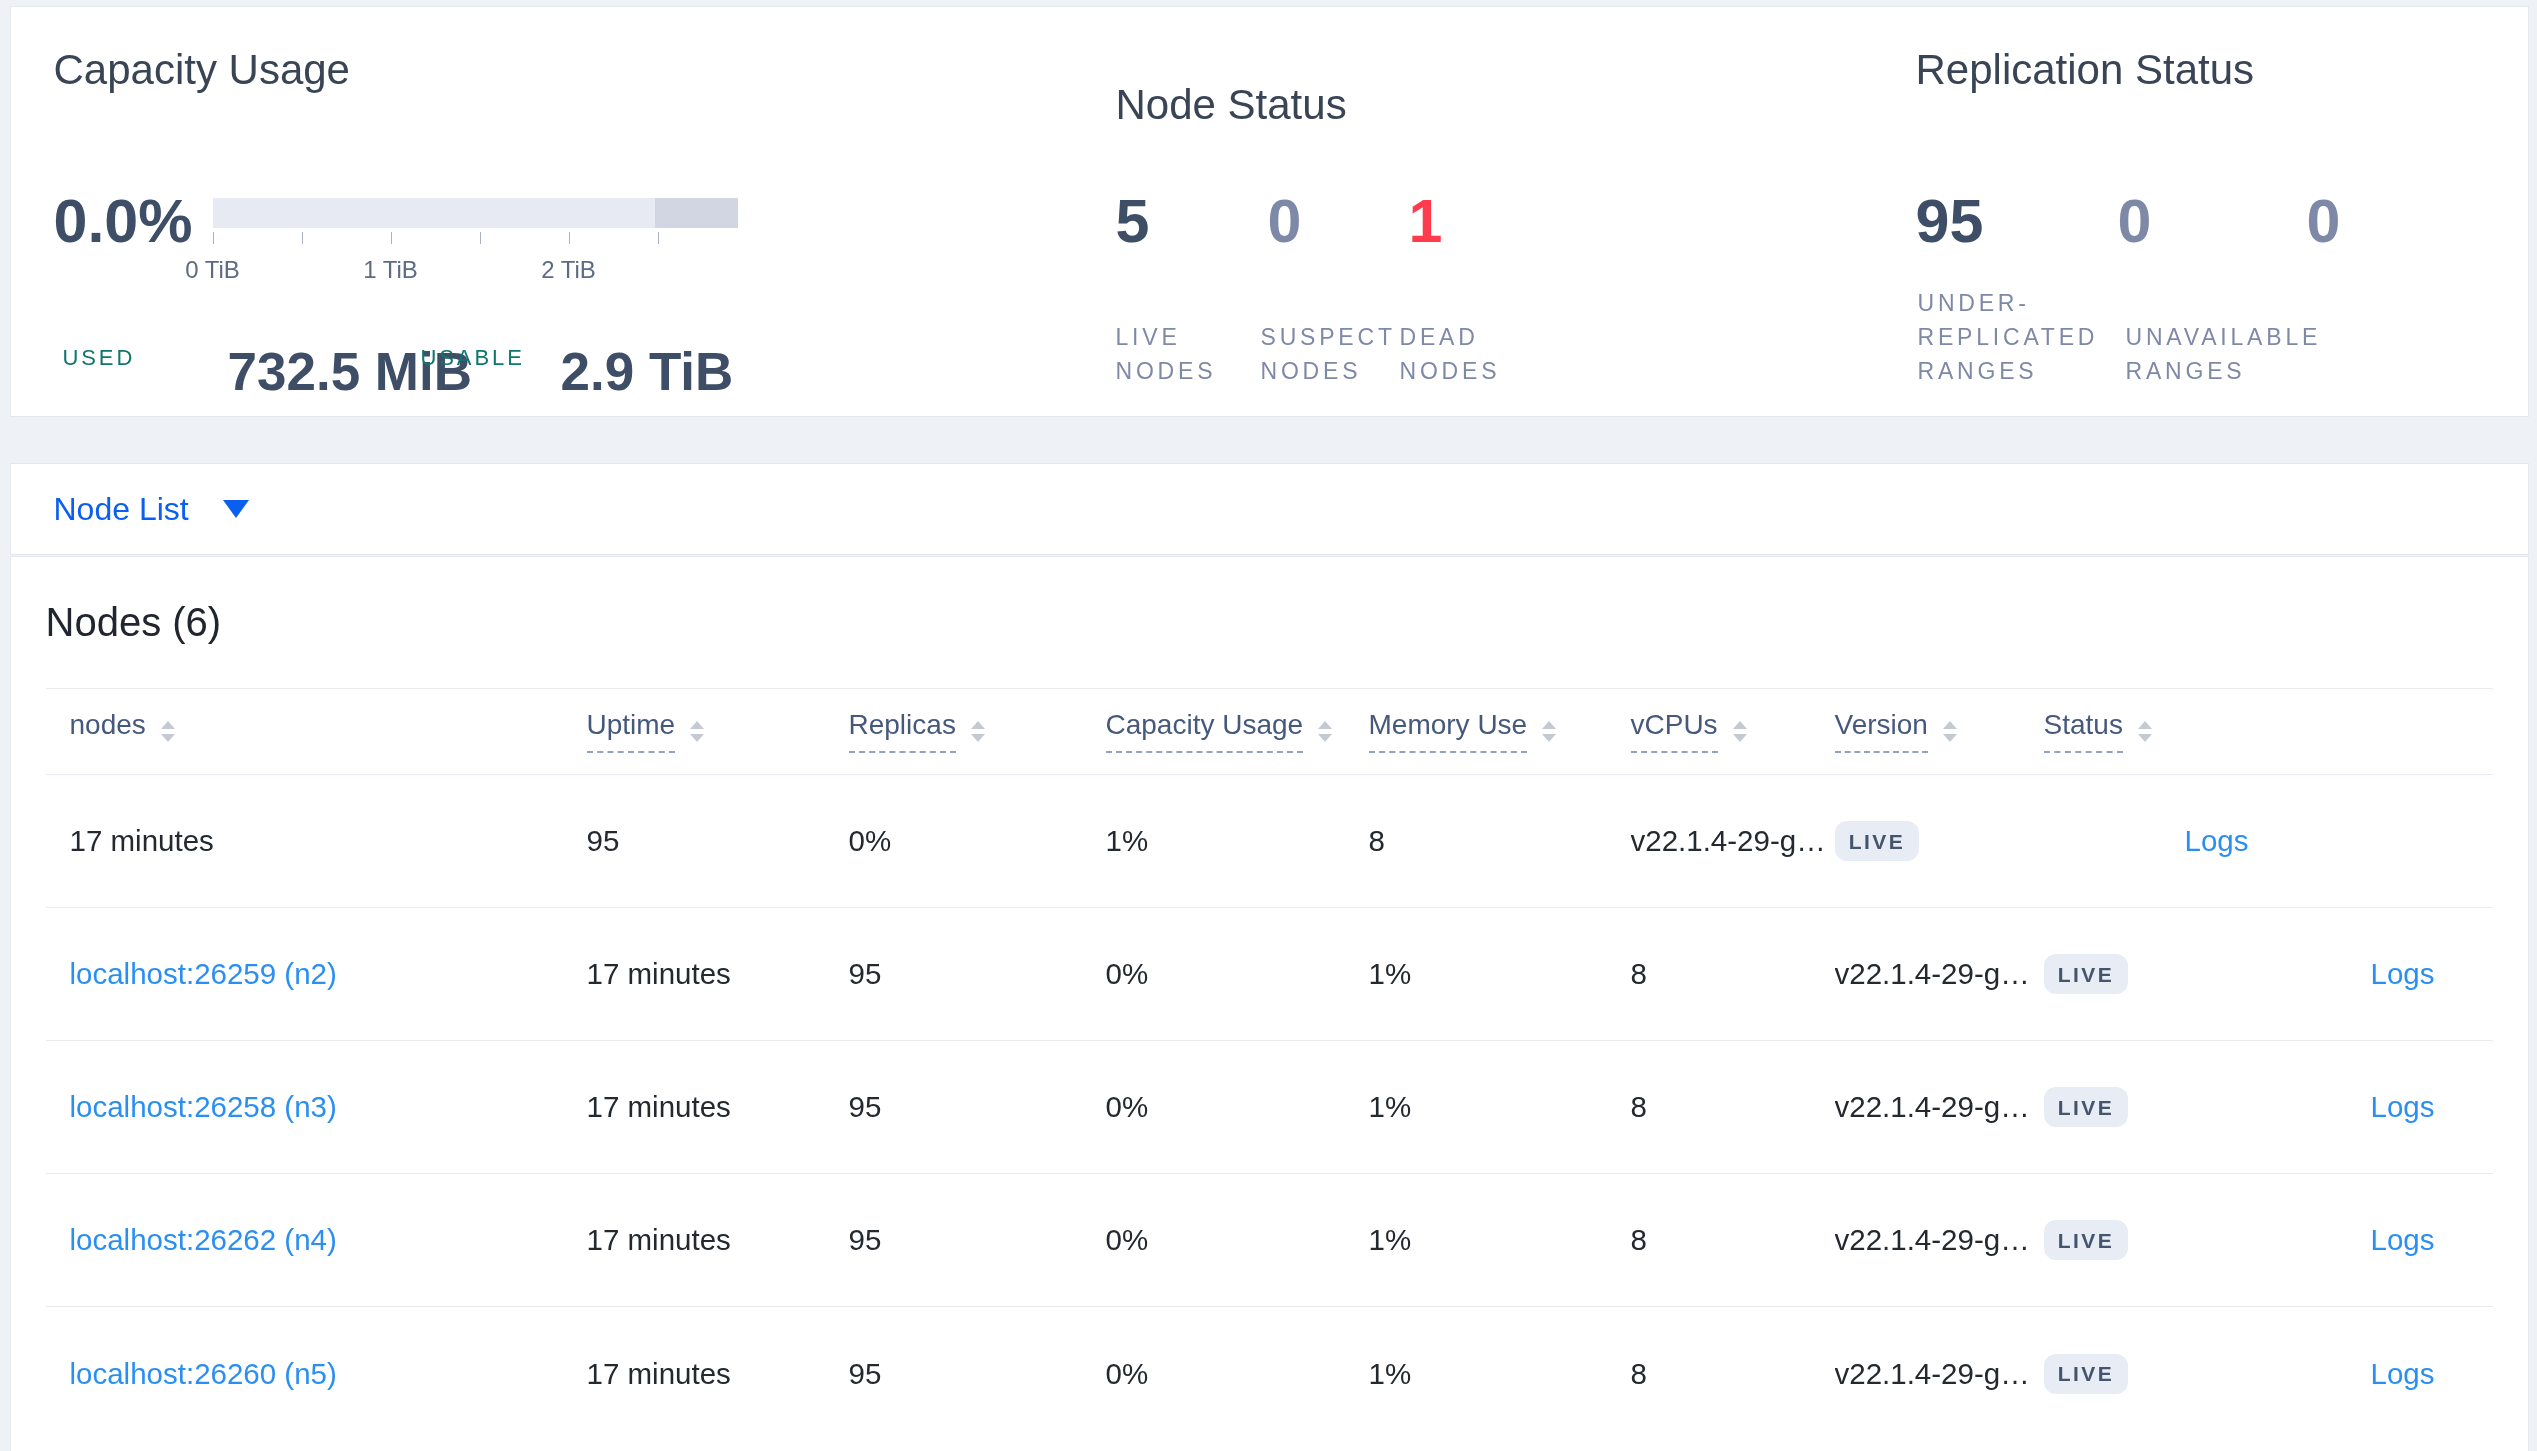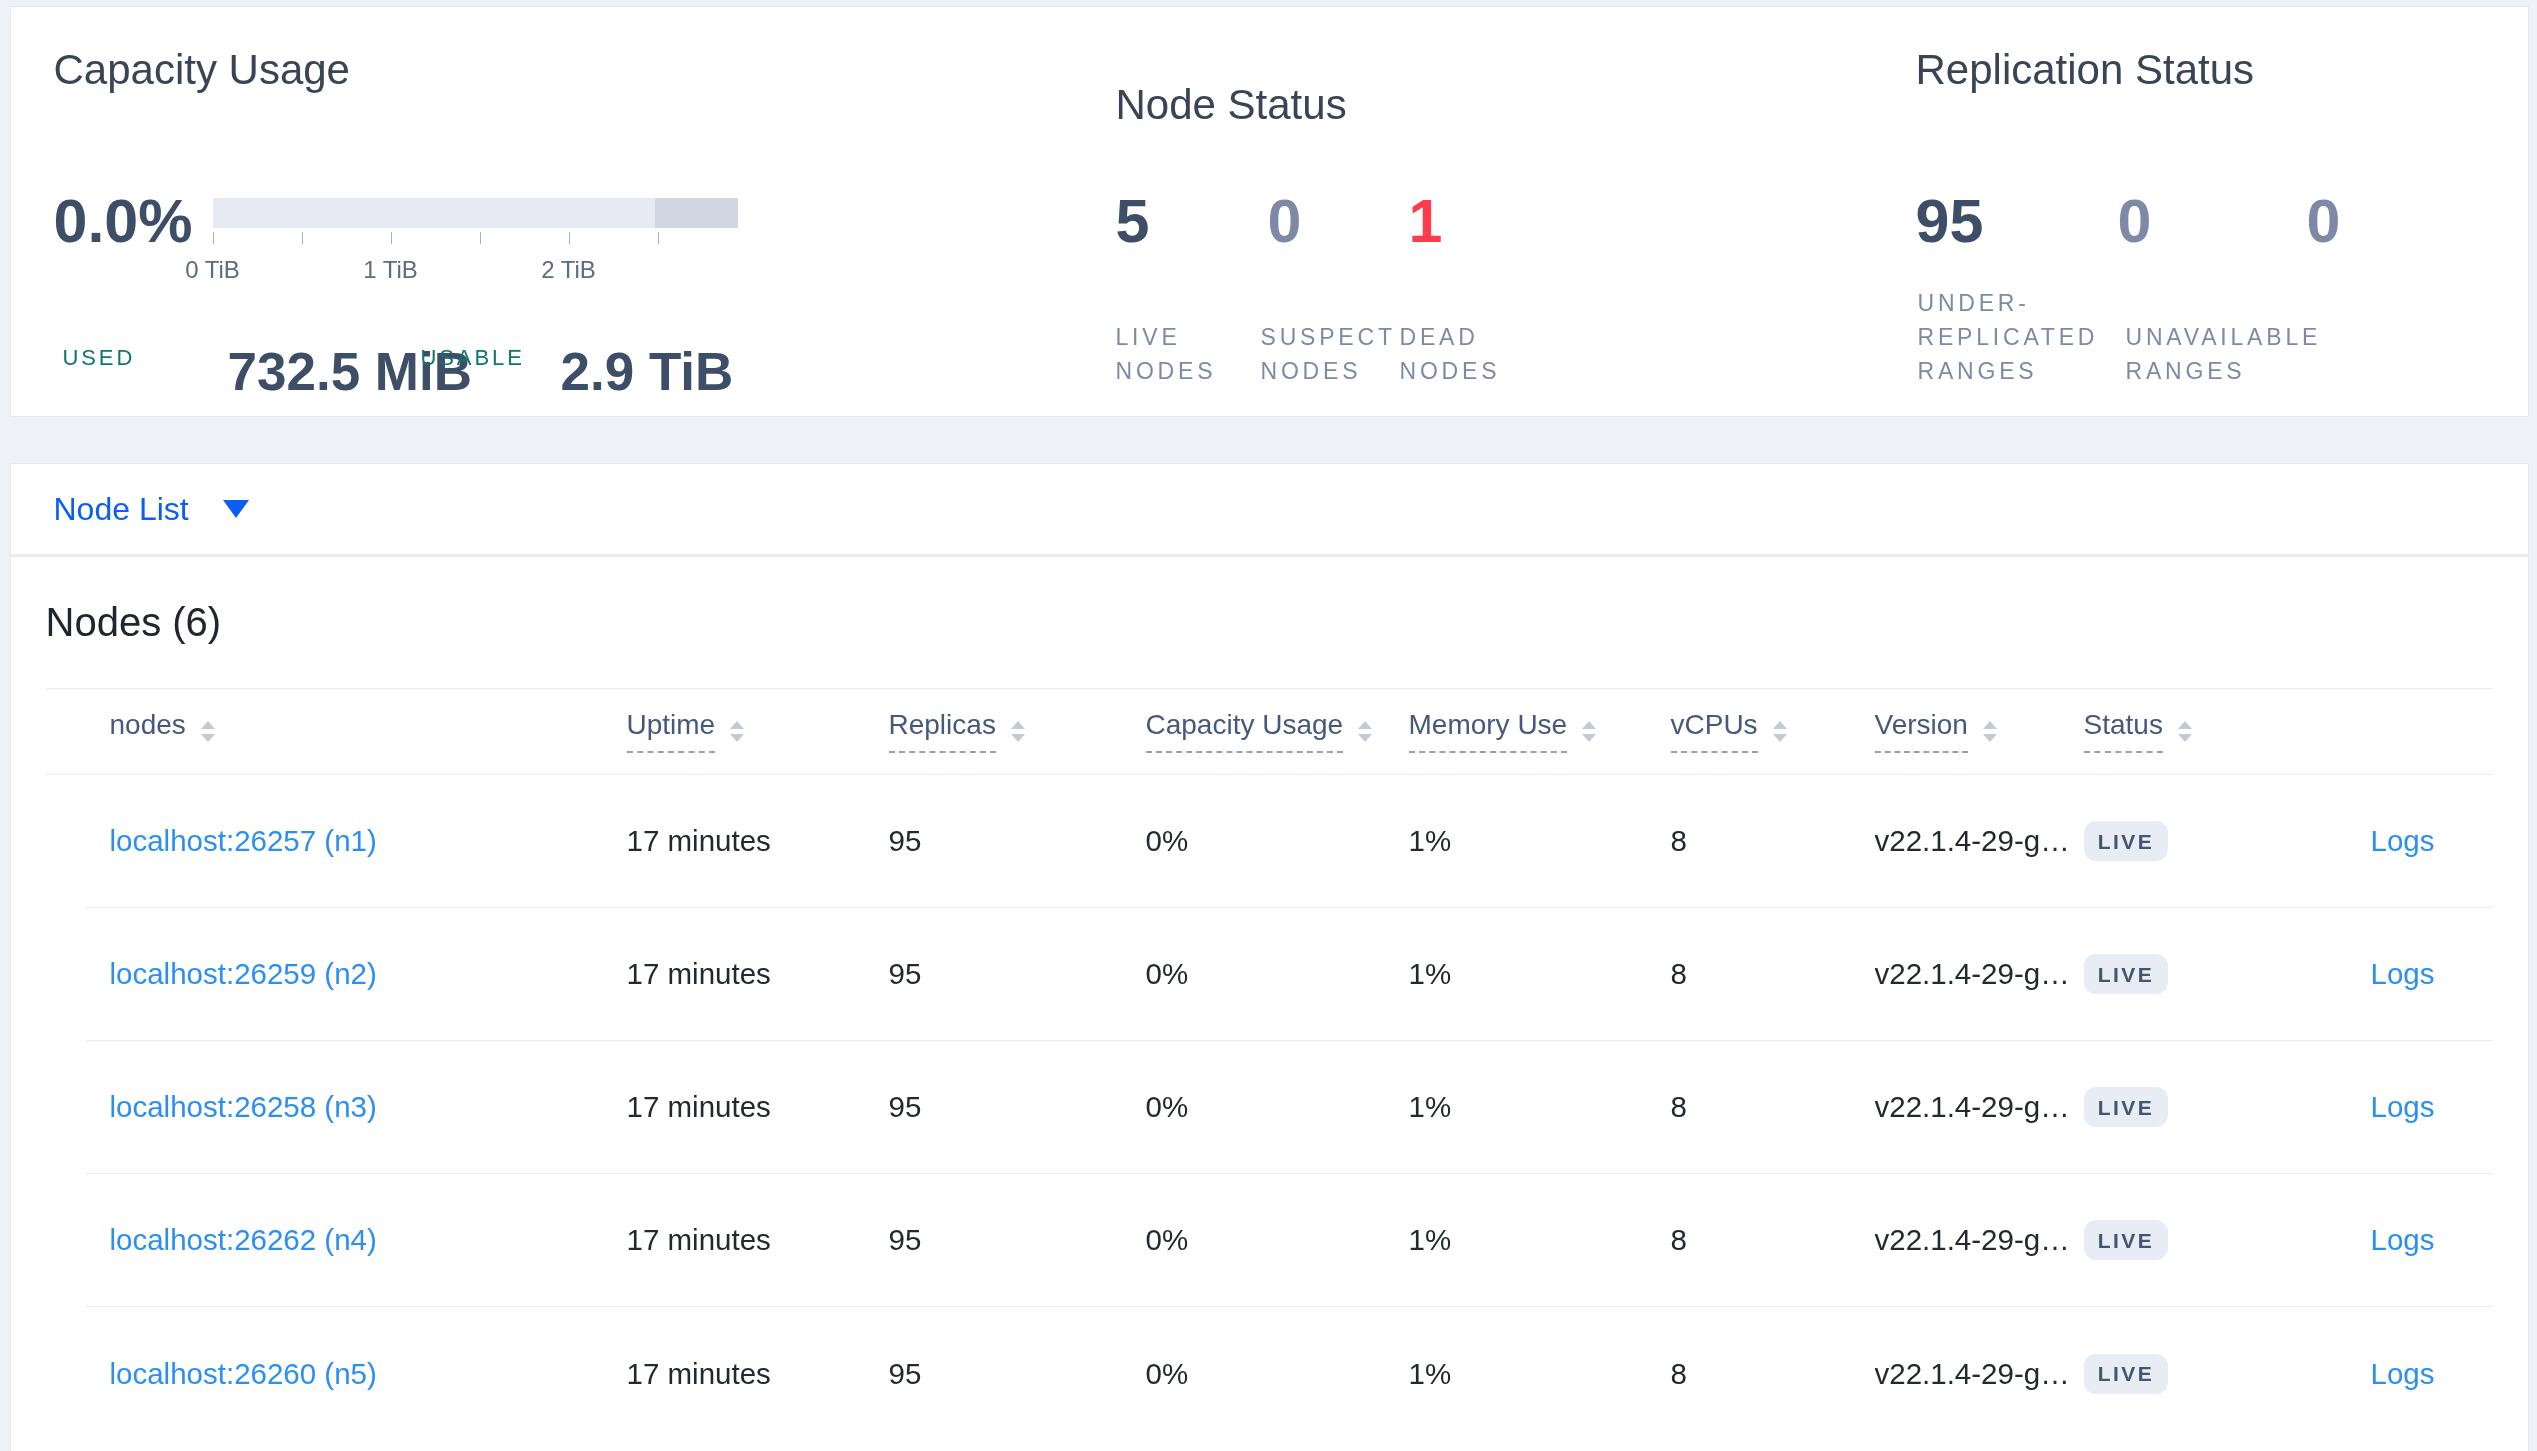--- a/index.html
+++ b/index.html
@@ -74,21 +74,20 @@
     position: absolute; left: 35px; top: 43px;
     font-size: 40px; font-weight: 500; color: #20252e;
   }
   .hr-line { position: absolute; left: 35px; right: 35px; height: 1px; background: #e8ebf1; }
   .hr-top { top: 131px; }
   .hr-head { top: 217px; }
   .tbl-grid {
     display: grid;
     grid-template-columns: 517px 262px 257px 263px 262px 204px 209px 205px 1fr;
     align-items: center;
-    margin-left: 40px;
   }
   .thead {
     position: absolute; left: 59px; right: 93px; top: 132px; height: 85px;
   }
   .th { display: flex; align-items: center; }
   .th-label {
     font-size: 28px; font-weight: 500; color: #46597c;
     padding-bottom: 9.5px; border-bottom: 2.9px solid transparent;
     line-height: 1.1;
   }
@@ -253,21 +252,20 @@
           <i class="up"></i>
           <i class="dn"></i>
         </span>
     </div>
     <div class="th"></div>
   </div>
   <div class="hr-line hr-head"></div>
 
   <div class="rows" id="rows">
   <div class="row tbl-grid">
-    <div class="cell"><a class="link">localhost:26257 (n1)</a></div>
     <div class="cell">17 minutes</div>
     <div class="cell">95</div>
     <div class="cell">0%</div>
     <div class="cell">1%</div>
     <div class="cell">8</div>
     <div class="cell">v22.1.4-29-g…</div>
     <div class="cell"><span class="badge">LIVE</span></div>
     <div class="cell logs-cell"><a class="link">Logs</a></div>
   </div>
 

